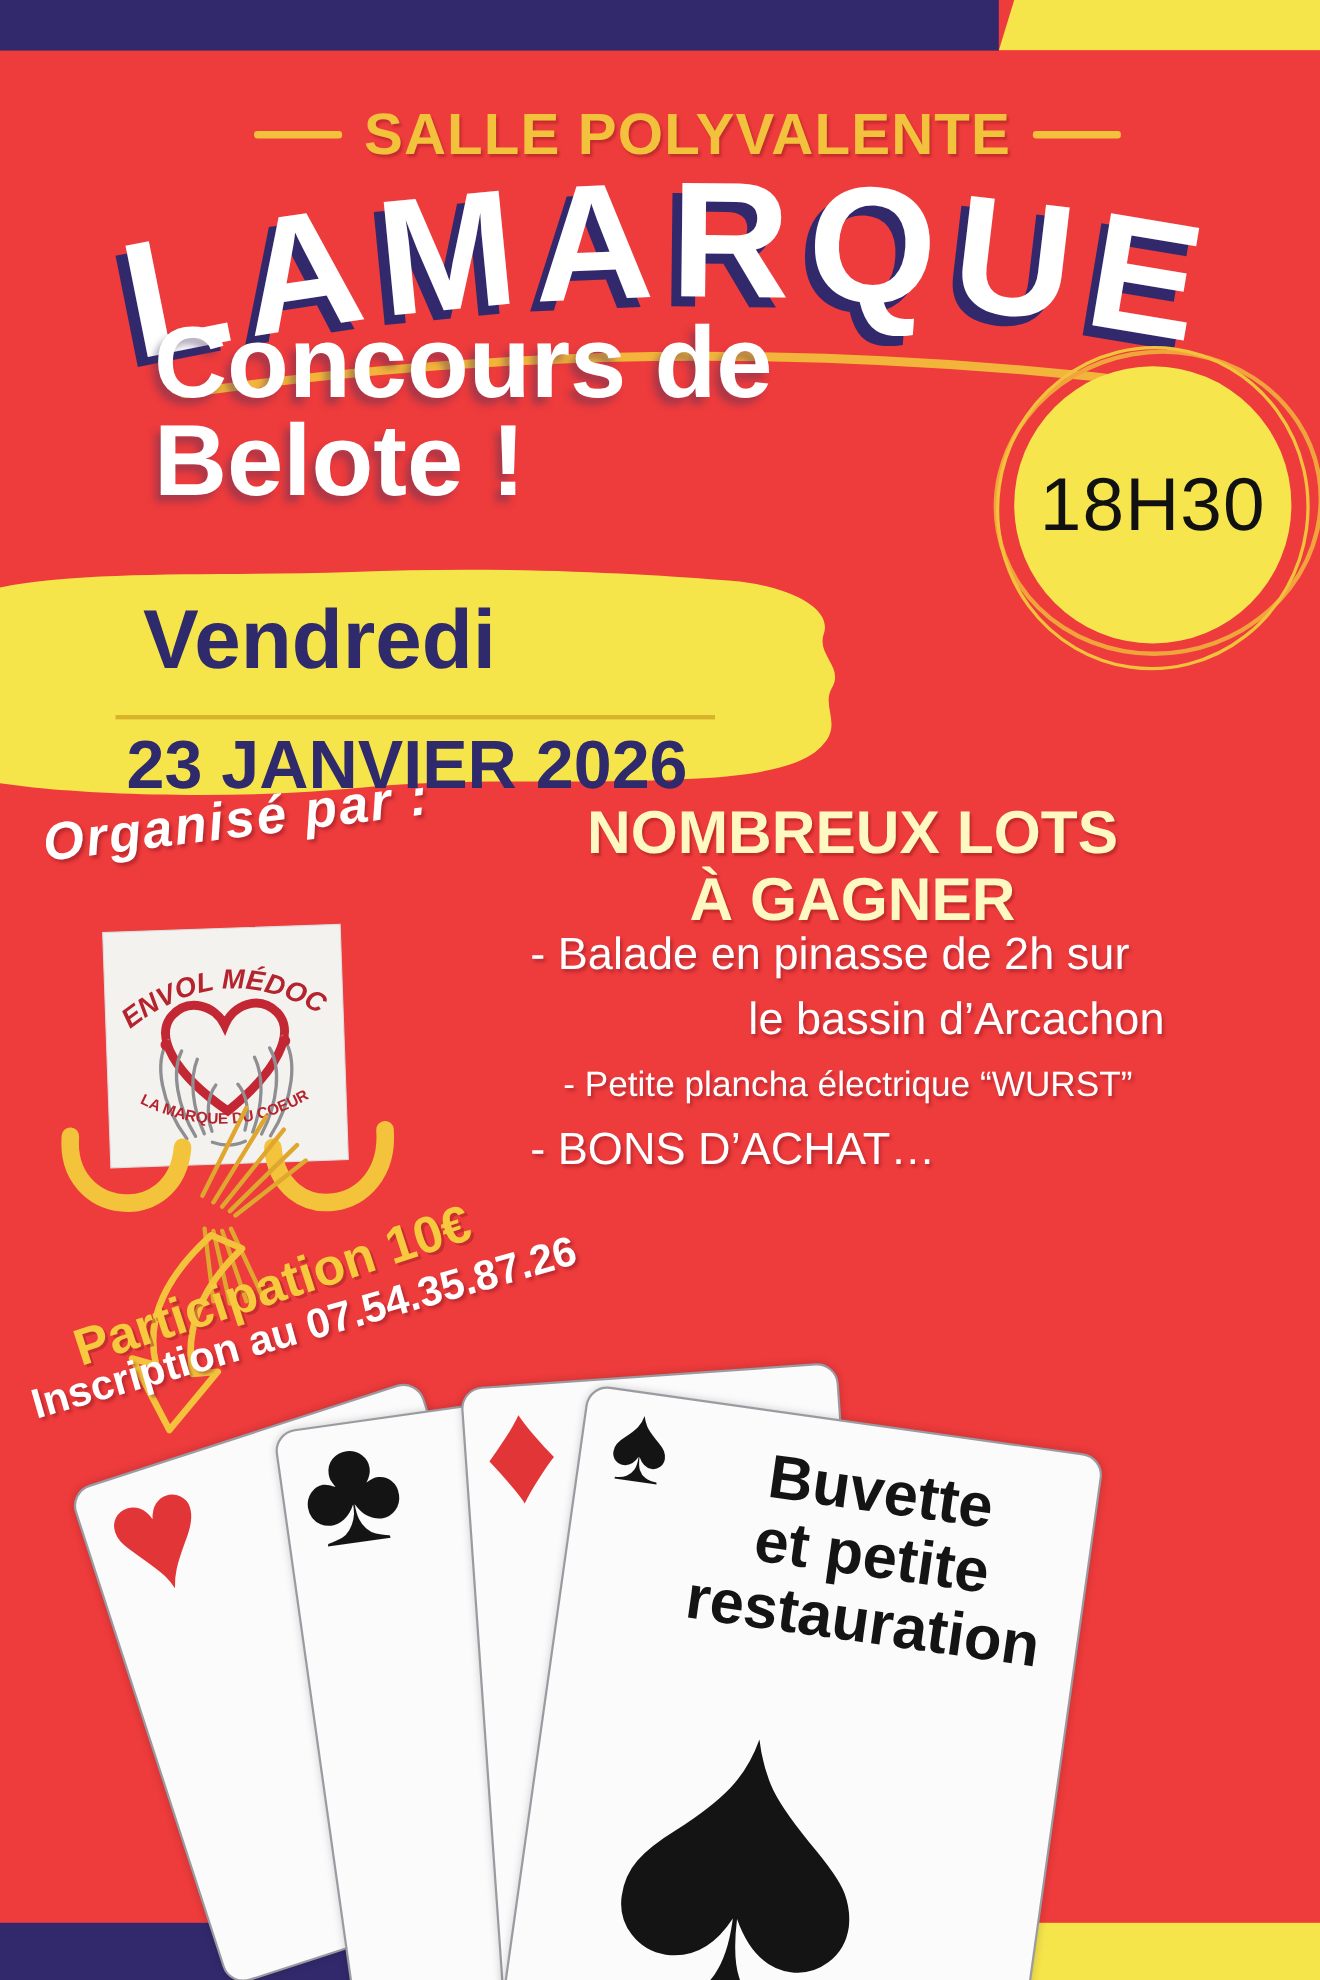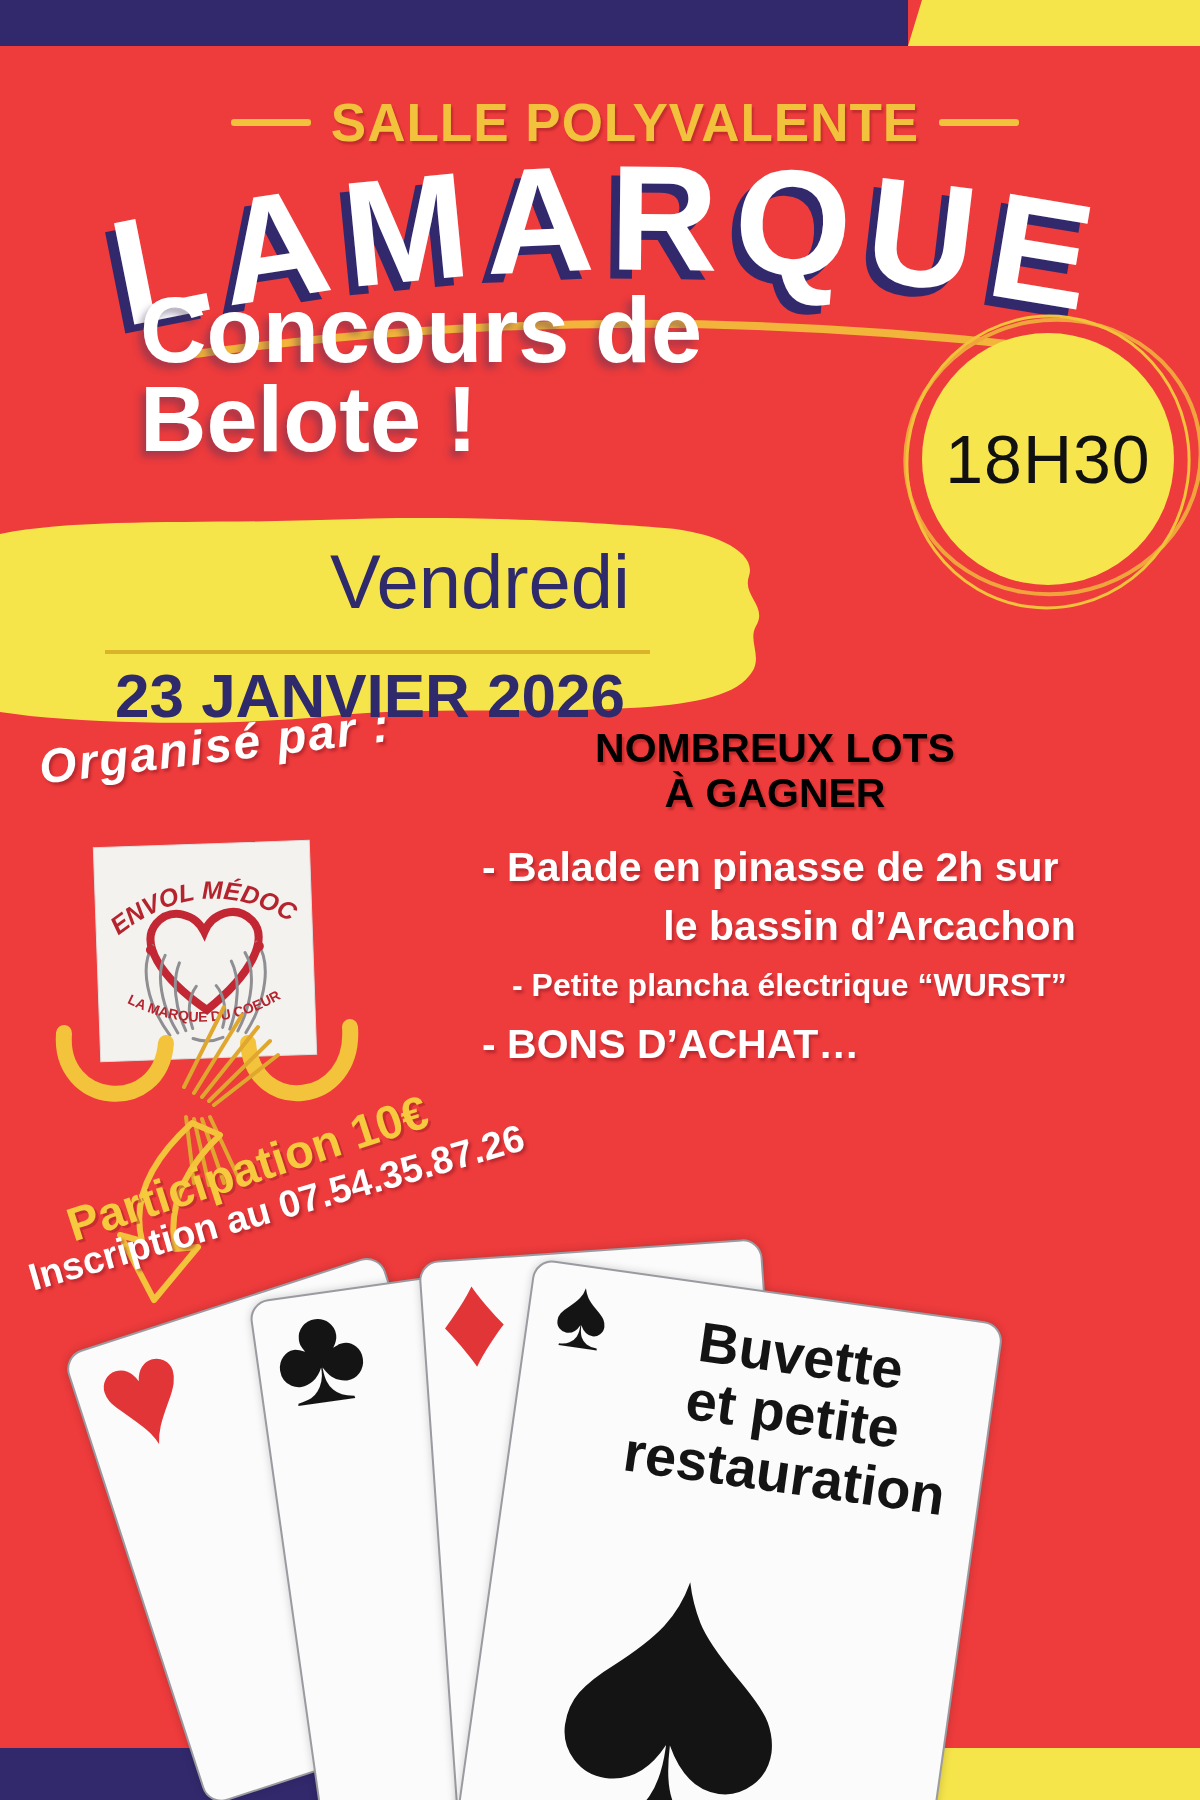--- a/index.html
+++ b/index.html
@@ -29,26 +29,26 @@
   
   .badge-ring{left:898px;top:310px;width:305px;height:300px;}
   .badge-ring ellipse{fill:none;}
   .ring1{stroke:#f2a43c;stroke-width:4;}
   .ring2{stroke:#f2c23c;stroke-width:3;}
   .time-circle{left:922px;top:333px;width:252px;height:252px;border-radius:50%;background:#f6e54d;display:flex;align-items:center;justify-content:center;}
   .time-label{color:#111;font-size:68px;font-weight:normal;letter-spacing:1px;}
   
   .banner-svg{left:0;top:512px;width:800px;height:245px;}
   .banner-shape{fill:#f6e44b;}
-  .day-label{left:130px;top:538px;width:500px;text-align:right;color:#2e2a6b;font-size:76px;font-weight:normal;}
+  .day-label{left:130px;top:538px;width:500px;text-align:left;color:#2e2a6b;font-size:76px;font-weight:bold;}
   .day-underline{left:105px;top:650px;width:545px;height:4px;background:#d9b32a;}
   .date-label{left:55px;top:660px;width:630px;text-align:center;color:#2e2a6b;font-size:62px;font-weight:bold;}
   
-  .prizes-title{left:475px;top:726px;width:600px;text-align:center;color:#000000;font-size:41px;font-weight:bold;line-height:1.1;text-shadow:2px 3px 2px rgba(130,20,20,.4);}
-  .prizes-list{left:482px;top:838px;width:715px;color:#ffffff;font-size:41px;font-weight:bold;text-shadow:2px 3px 3px rgba(120,20,30,.45);}
+  .prizes-title{left:475px;top:726px;width:600px;text-align:center;color:#fef9c3;font-size:55px;font-weight:bold;line-height:1.1;text-shadow:2px 3px 2px rgba(130,20,20,.4);}
+  .prizes-list{left:482px;top:838px;width:715px;color:#ffffff;font-size:41px;font-weight:normal;text-shadow:2px 3px 3px rgba(120,20,30,.45);}
   .prizes-list .pl{height:59px;display:flex;align-items:center;white-space:nowrap;}
   .prizes-list .cont{justify-content:center;padding-left:60px;}
   .prizes-list .tight{font-size:32px;margin-left:30px;}
   
   .organizer-label{left:36px;top:740px;width:420px;transform:rotate(-7deg);transform-origin:left top;color:#ffffff;font-size:48px;font-weight:bold;font-style:italic;letter-spacing:2px;text-shadow:2px 3px 3px rgba(120,20,30,.45);}
   .logo-svg{left:95px;top:842px;width:220px;height:218px;transform:rotate(-2deg);}
   .logo-svg text{font-family:"Liberation Sans",sans-serif;font-weight:bold;fill:#b5242e;}
   .logo-top-text{font-size:25px;font-style:italic;}
   .logo-bottom-text{font-size:14px;}
   .logo-heart{fill:none;stroke:#c32733;stroke-width:8;stroke-linecap:round;}

